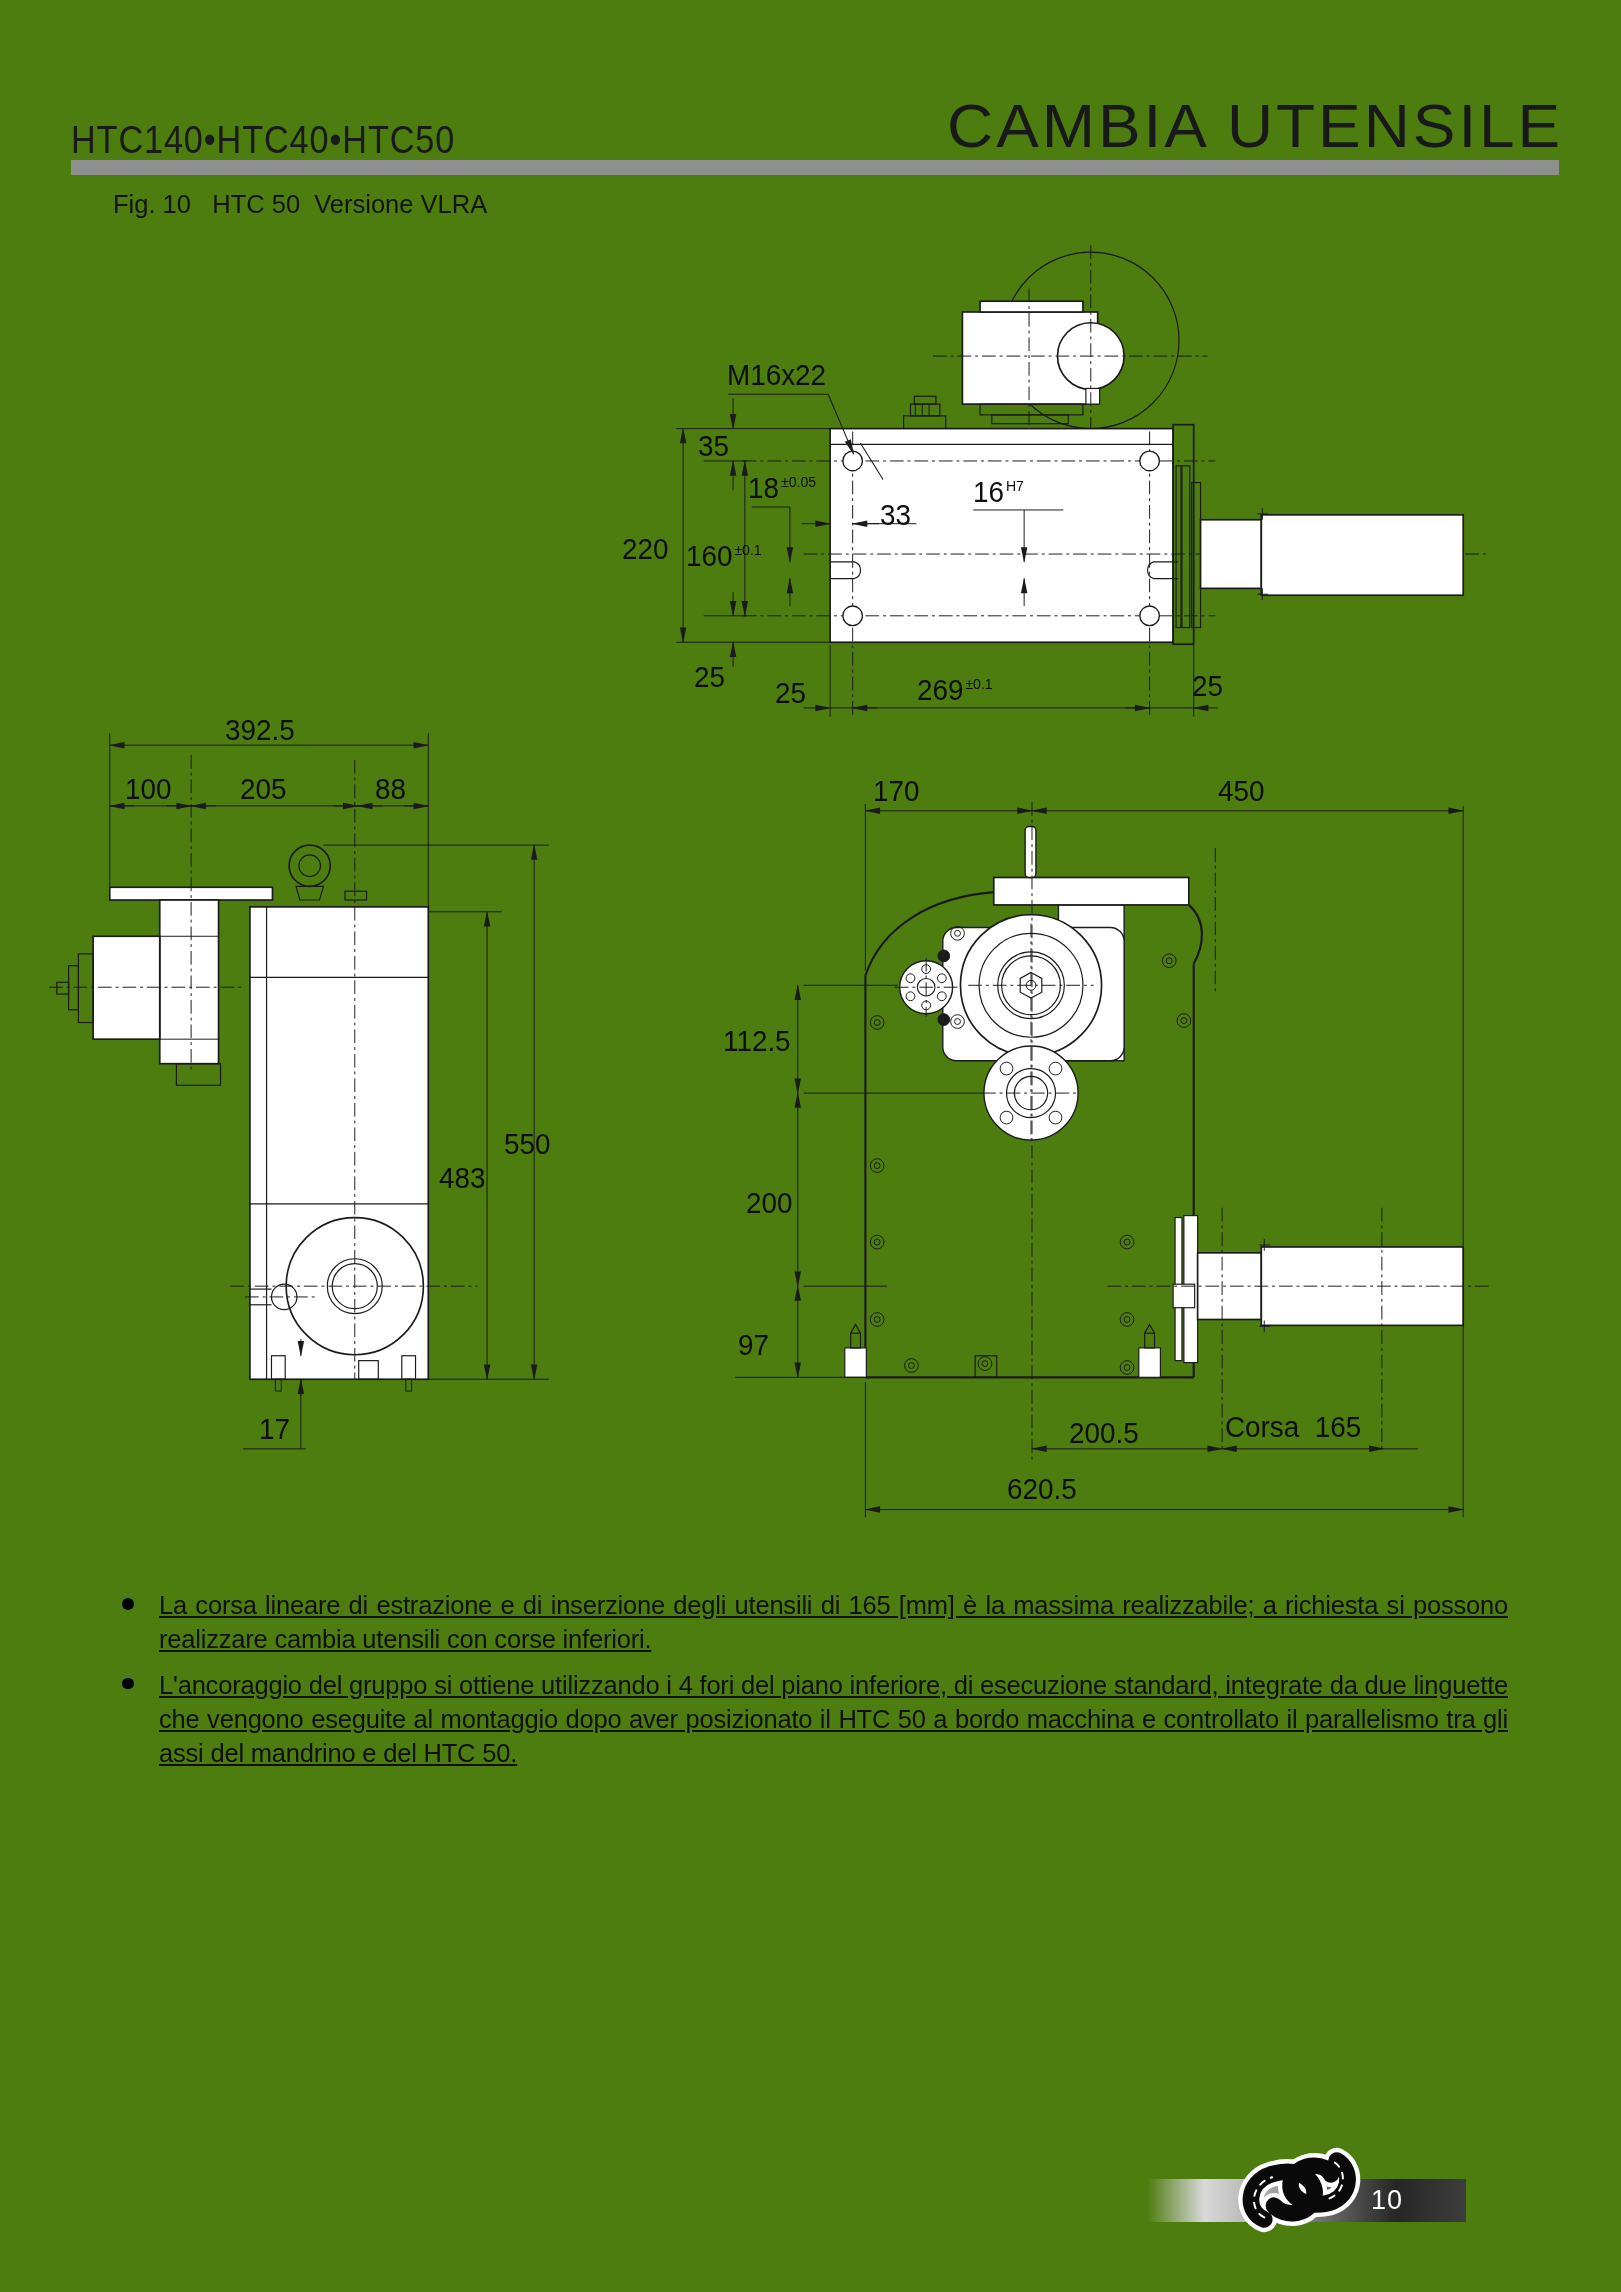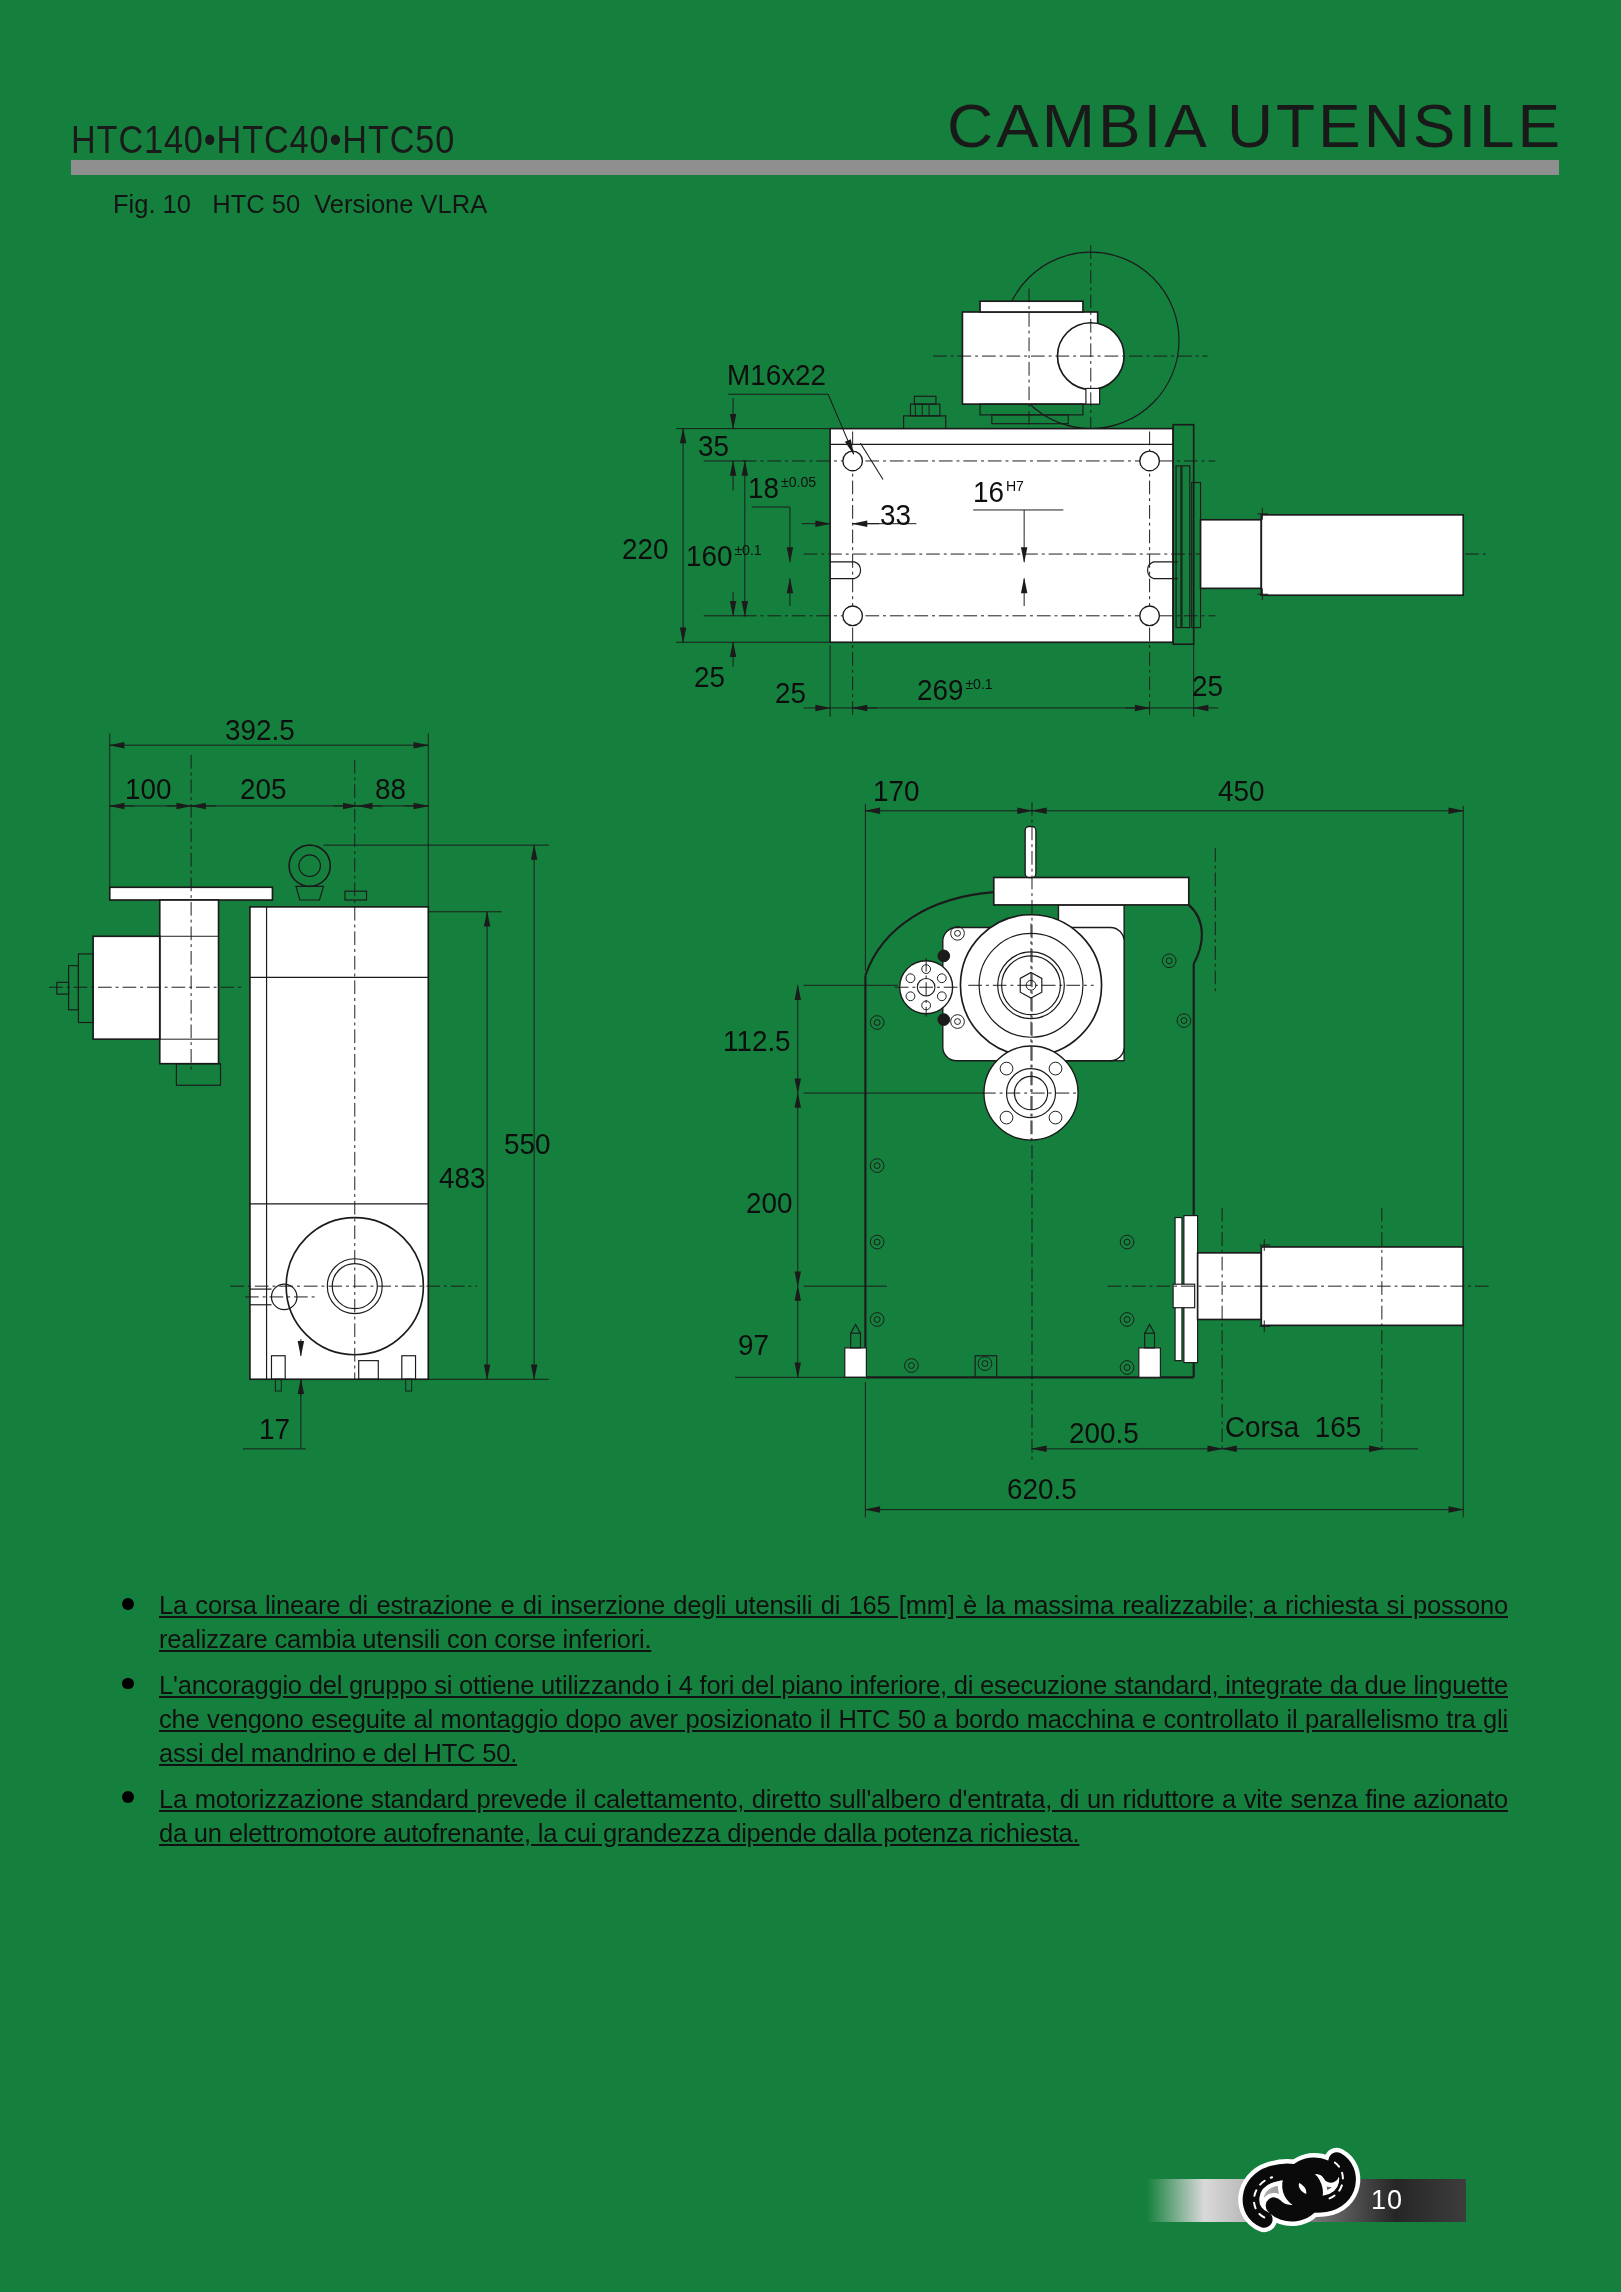--- a/index.html
+++ b/index.html
@@ -1,16 +1,16 @@
 <!DOCTYPE html>
 <html><head>
 <meta charset="utf-8">
 <style>
   html,body{margin:0;padding:0;background:#e8e8e8;}
-  #page{position:relative;width:1621px;height:2293px;background:#15803d;overflow:hidden;
+  #page{position:relative;width:1621px;height:2293px;background:#4d7c0f;overflow:hidden;
         font-family:"Liberation Sans",sans-serif;color:#111;}
   .abs{position:absolute;}
   
   #models{left:71px;top:119px;font-size:38px;letter-spacing:1px;transform:scaleX(.90);transform-origin:0 0;color:#1a1a1a;white-space:pre;}
   #main-title{right:58px;top:90px;font-size:62px;letter-spacing:2.9px;transform:scaleX(1.03);transform-origin:100% 0;color:#191919;white-space:pre;}
   #divider{left:71px;top:160px;width:1488px;height:14.7px;}
   #fig-caption{left:113px;top:190px;font-size:25.5px;color:#141414;white-space:pre;text-align:center;}
   
   .dim{position:absolute;font-size:29px;line-height:29px;color:#0e0e0e;white-space:pre;transform:scaleX(.96);transform-origin:0 0;}
   .dim .tol{font-size:14.7px;position:relative;top:-10.8px;margin-left:2px;letter-spacing:0;}
@@ -369,24 +369,20 @@
 
   <div class="abs" id="bullets">
     <div class="bullet-row">
       <span class="bullet-dot"></span>
       <div class="bullet-text">La corsa lineare di estrazione e di inserzione degli utensili di 165 [mm] è la massima realizzabile; a richiesta si possono realizzare cambia utensili con corse inferiori.</div>
     </div>
     <div class="bullet-row">
       <span class="bullet-dot"></span>
       <div class="bullet-text">L'ancoraggio del gruppo si ottiene utilizzando i 4 fori del piano inferiore, di esecuzione standard, integrate da due linguette che vengono eseguite al montaggio dopo aver posizionato il HTC 50 a bordo macchina e controllato il parallelismo tra gli assi  del mandrino e del HTC 50.</div>
     </div>
-    <div class="bullet-row">
-      <span class="bullet-dot"></span>
-      <div class="bullet-text">La motorizzazione standard prevede il calettamento, diretto sull'albero d'entrata, di un riduttore a vite senza fine azionato da un elettromotore autofrenante, la cui grandezza dipende dalla potenza richiesta.</div>
-    </div>
   </div>
 
   <div class="abs" id="footer-bar"></div>
   <div class="abs" id="page-number">10</div>
   <svg class="abs" id="logo" width="147" height="110" viewBox="0 0 150 112">
     <g fill="none" stroke-linecap="round">
       <g stroke="#fff" stroke-width="26">
         <path d="M38,86 C18,78 20,48 45,40 C75,31 95,48 88,66 C82,82 58,84 48,72"></path>
         <path d="M112,26 C130,36 126,66 100,70 C72,74 58,56 68,42 C78,28 100,28 106,40"></path>
       </g>

